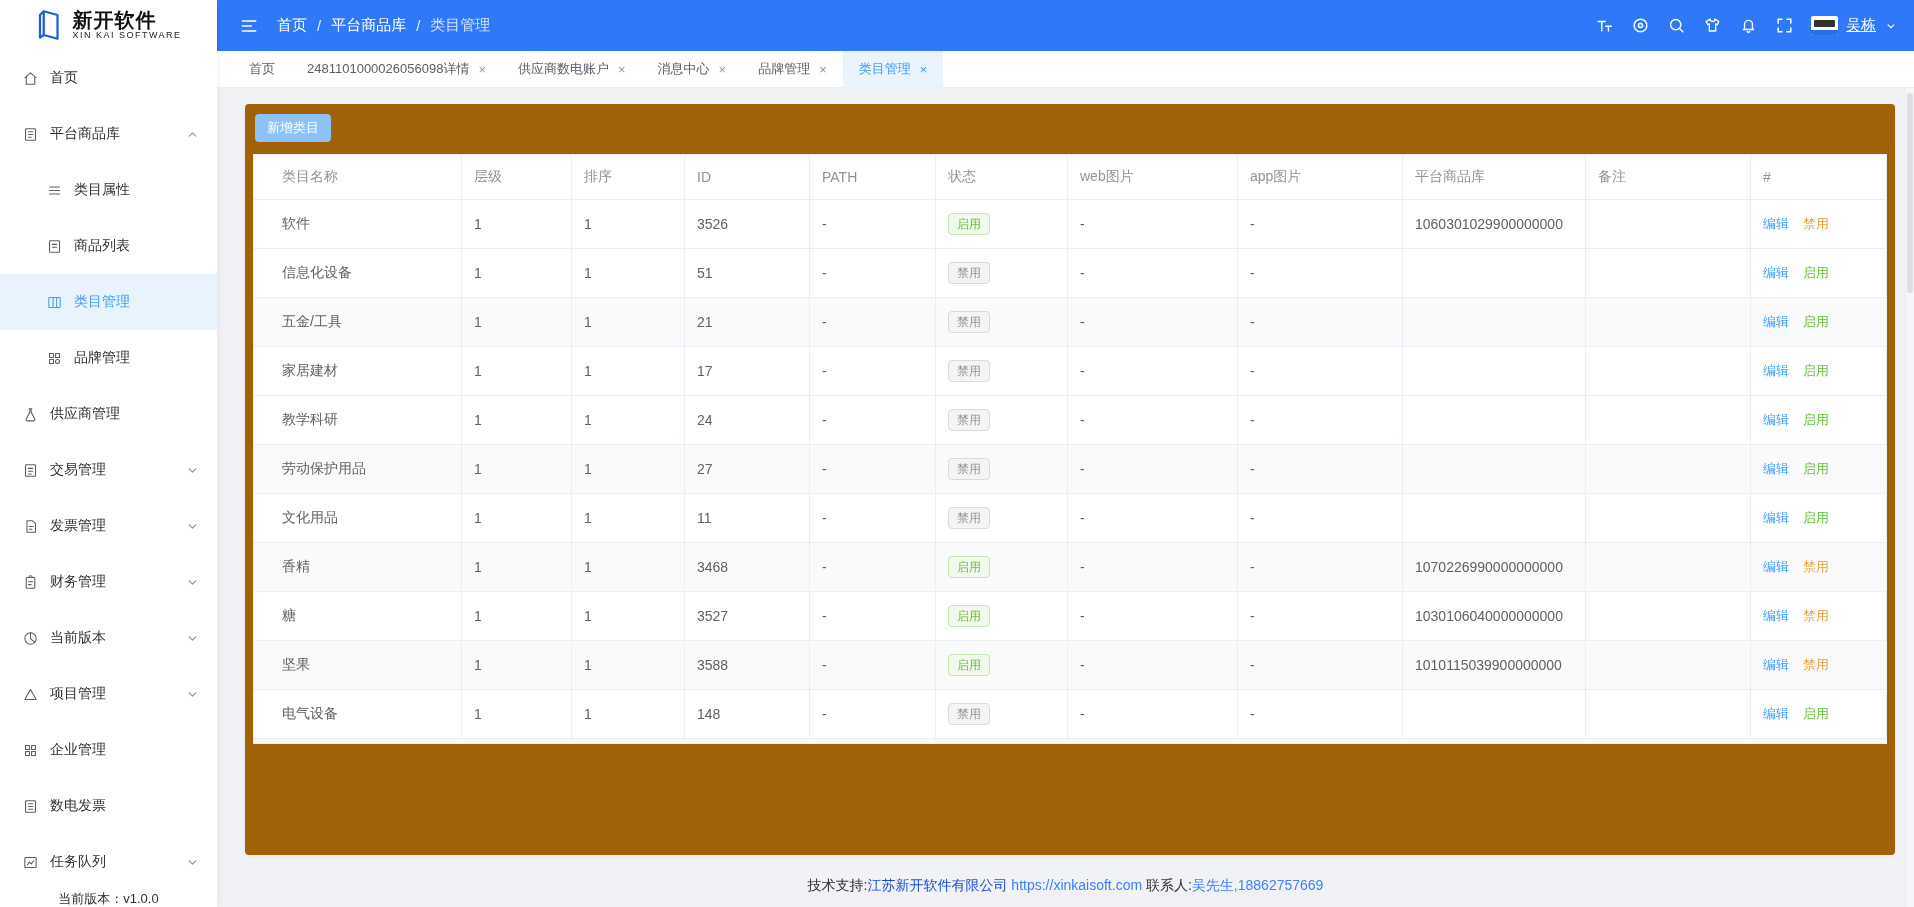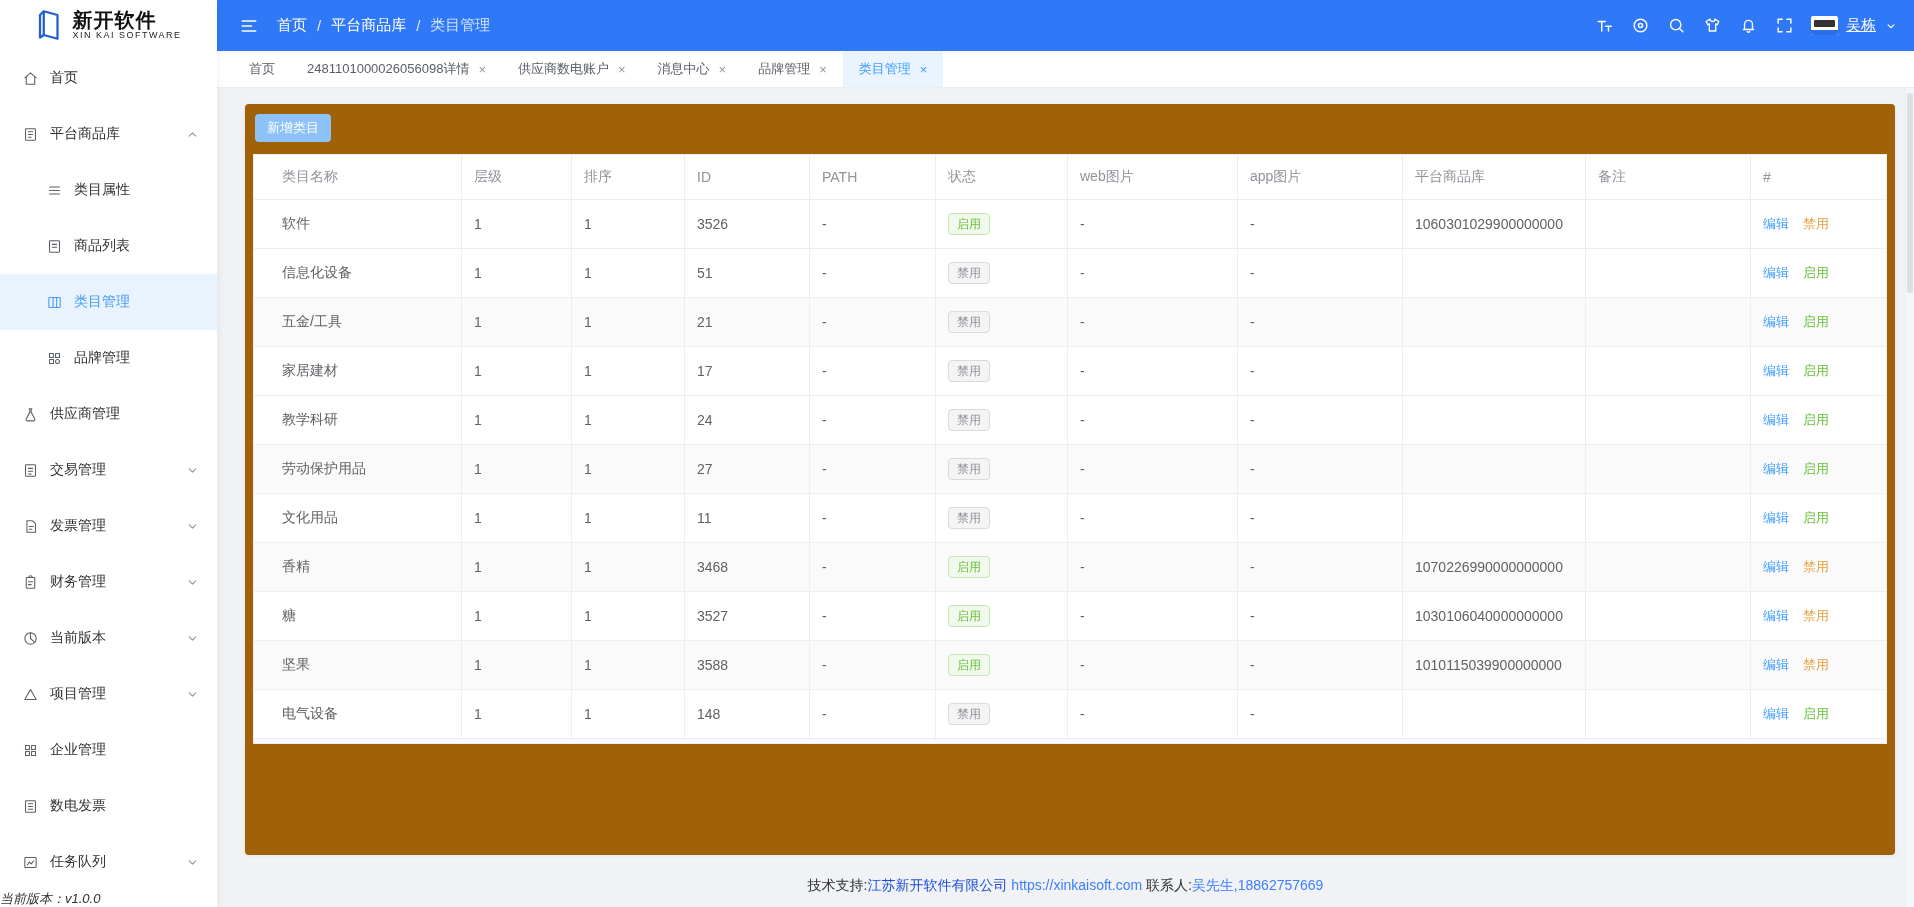--- a/index.html
+++ b/index.html
@@ -13,21 +13,21 @@
   .logo-text { text-align:left; }
   .logo-title { font-size:20px; font-weight:bold; color:#111; letter-spacing:1px; line-height:20px; }
   .logo-sub { font-size:9px; font-weight:normal; color:#222; letter-spacing:1.5px; }
   .menu { flex:none; }
   .menu-item { height:56px; display:flex; align-items:center; padding:0 18px 0 22px; font-size:14px; color:#303133; cursor:pointer; }
   .menu-item .mi-icon { width:17px; height:17px; margin-right:11px; color:#5a5e66; display:flex; align-items:center; flex:none; }
   .menu-item.sub { padding-left:46px; }
   .menu-item.active { background:#e8f3fd; color:#459df5; }
   .menu-item.active .mi-icon { color:#459df5; }
   .mi-chevron { margin-left:auto; color:#909399; display:flex; }
-  .version-row { height:17px; font-size:13px; color:#303133; flex:none;font-style:italic; }
+  .version-row { height:17px; font-size:13px; color:#303133; text-align:center; flex:none; }
 
   
   .navbar { position:absolute; left:217px; top:0; right:0; height:51px; background:#2f78f7; display:flex; align-items:center; padding:0 16px 0 22px; color:#fff; z-index:15; }
   .nav-hamburger { display:flex; color:#fff; margin-right:18px; cursor:pointer; }
   .breadcrumb { display:flex; align-items:center; gap:10px; font-size:15px; }
   .crumb { color:#fff; cursor:pointer; }
   .crumb-sep { color:rgba(255,255,255,.85); }
   .crumb.last { color:rgba(255,255,255,.78); cursor:default; }
   .nav-right { margin-left:auto; display:flex; align-items:flex-end; gap:17px;text-decoration:underline; }
   .nav-icon { color:#fff; display:flex; cursor:pointer; }

